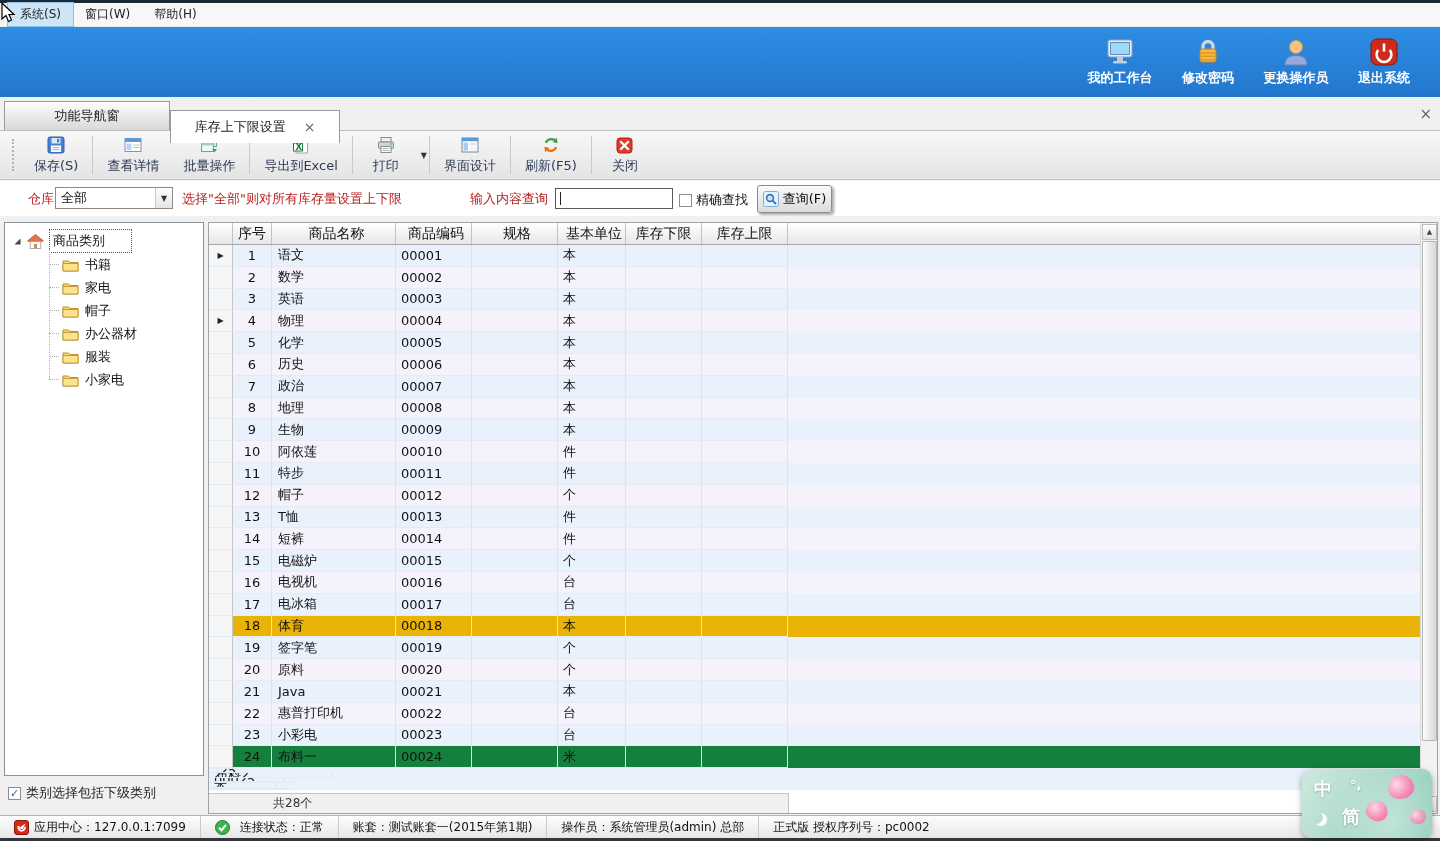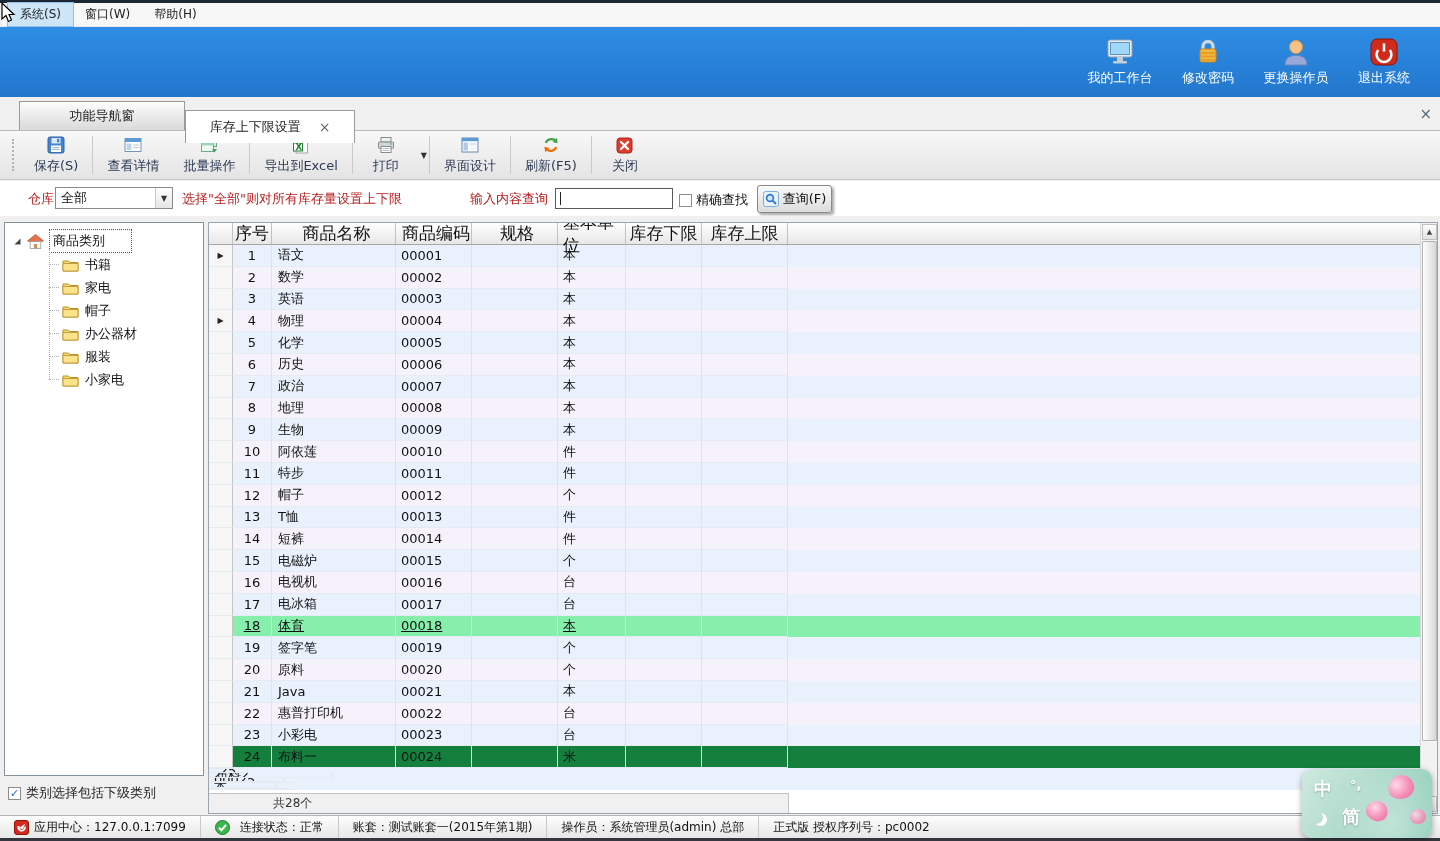--- a/index.html
+++ b/index.html
@@ -15,24 +15,24 @@
 
 
 .appheader { position:absolute; top:27px; left:0; right:0; height:70px; background:linear-gradient(#2f8de4,#2277cd); display:flex; align-items:center; }
 .logo-wrap { display:flex; align-items:center; margin-left:36px; }
 .logo-mark { width:40px; height:40px; margin-right:10px; }
 .brand { color:#fff; font-size:27px; font-weight:bold; letter-spacing:2px; }
 .brand-dot { color:#fff; font-size:22px; font-weight:bold; margin:0 8px 0 10px; }
 .slogan { color:#dce800; font-size:17px; font-weight:bold; padding-top:6px; }
 .header-actions { margin-left:auto; display:flex; align-items:center; gap:8px; padding-right:16px; }
 .h-action { width:80px; display:flex; flex-direction:column; align-items:center; gap:3px; cursor:pointer; }
-.h-action .lbl { color:#fff; font-size:13px; font-weight:normal; white-space:nowrap; }
-
-
-.tabstrip { position:absolute; top:97px; left:0; right:0; height:33px; background:#f0f0f0;margin-left:15px; }
+.h-action .lbl { color:#fff; font-size:13px; font-weight:bold; white-space:nowrap; }
+
+
+.tabstrip { position:absolute; top:97px; left:0; right:0; height:33px; background:#f0f0f0; }
 .tab { position:absolute; display:flex; align-items:center; justify-content:center; font-size:13px; color:#222; }
 .tab.inactive { left:4px; top:4px; width:166px; height:29px; background:linear-gradient(#fdfdfd,#d9d9d9); border:1px solid #9a9a9a; border-bottom:none; }
 .tab.active { left:170px; top:13px; width:170px; height:33px; background:#fff; border:1px solid #9a9a9a; border-bottom:none; z-index:2; gap:18px; }
 .tab-close { color:#666; font-size:14px; cursor:pointer; line-height:1; }
 .strip-close { position:absolute; right:8px; top:8px; color:#5a6b7d; font-size:15px; cursor:pointer; }
 
 
 .toolbar { position:absolute; top:130px; left:0; right:0; height:50px; background:linear-gradient(#f8f8f8,#e4e4e4); border-top:1px solid #bcbcbc; border-bottom:1px solid #c6c6c6; display:flex; align-items:stretch; padding-left:12px; }
 .tb-grip { width:4px; margin:8px 6px 8px 0; border-left:2px dotted #aab4bd; }
 .tb-btn { display:flex; flex-direction:column; align-items:center; justify-content:center; gap:2px; padding:3px 12px; min-width:62px; cursor:pointer; }
@@ -64,21 +64,21 @@
 .tree-children { position:relative; }
 .tree-children::before { content:''; position:absolute; left:44px; top:-4px; bottom:12px; border-left:1px dotted #b0b0b0; }
 .tree-item { display:flex; align-items:center; height:23px; padding-left:44px; cursor:pointer; position:relative; }
 .tree-item .tick { width:10px; border-top:1px dotted #b0b0b0; margin-right:3px; }
 .tree-item .lbl { font-size:13px; margin-left:6px; }
 .tree-footer { position:absolute; left:8px; top:568px; display:flex; align-items:center; gap:5px; font-size:13px; color:#222; }
 
 
 .grid-panel { position:absolute; left:208px; top:6px; width:1230px; height:592px; background:#fff; border:1px solid #9aa5ad; overflow:hidden; }
 .grid-header { display:flex; height:22px; background:linear-gradient(#ffffff,#e7e7e7); border-bottom:1px solid #a8a8a8; }
-.gh-cell { display:flex; align-items:center; justify-content:center; font-size:17px; color:#111; border-right:1px solid #c2c2c2; }
+.gh-cell { display:flex; align-items:center; justify-content:center; font-size:14px; color:#111; border-right:1px solid #c2c2c2; }
 .grid-row { display:flex; height:21.8px; }
 .gr-cell { font-size:13px; display:flex; align-items:center; border-right:1px solid #dde2ec; border-bottom:1px solid #e6eaf2; overflow:hidden; white-space:nowrap; }
 .col-ind { width:24px; }
 .col-seq { width:39px; justify-content:center; }
 .col-name { width:124px; padding-left:6px; }
 .col-code { width:76px; padding-left:5px; }
 .col-spec { width:86px; padding-left:5px; }
 .col-unit { width:68px; padding-left:5px; }
 .col-lower { width:76px; }
 .col-upper { width:86px; }
@@ -578,21 +578,21 @@
         <div class="grid-row" style="background: rgb(233, 241, 252);">
           <div class="gr-cell col-ind ind-cell"></div>
           <div class="gr-cell col-seq">17</div>
           <div class="gr-cell col-name">电冰箱</div>
           <div class="gr-cell col-code">00017</div>
           <div class="gr-cell col-spec"></div>
           <div class="gr-cell col-unit">台</div>
           <div class="gr-cell col-lower"></div>
           <div class="gr-cell col-upper"></div>
         </div>
-        <div class="grid-row" style="background: #86efac; text-decoration: underline;">
+        <div class="grid-row" style="background: #eab308;">
           <div class="gr-cell col-ind ind-cell"></div>
           <div class="gr-cell col-seq">18</div>
           <div class="gr-cell col-name">体育</div>
           <div class="gr-cell col-code">00018</div>
           <div class="gr-cell col-spec"></div>
           <div class="gr-cell col-unit">本</div>
           <div class="gr-cell col-lower"></div>
           <div class="gr-cell col-upper"></div>
         </div>
         <div class="grid-row" style="background: rgb(233, 241, 252);">

